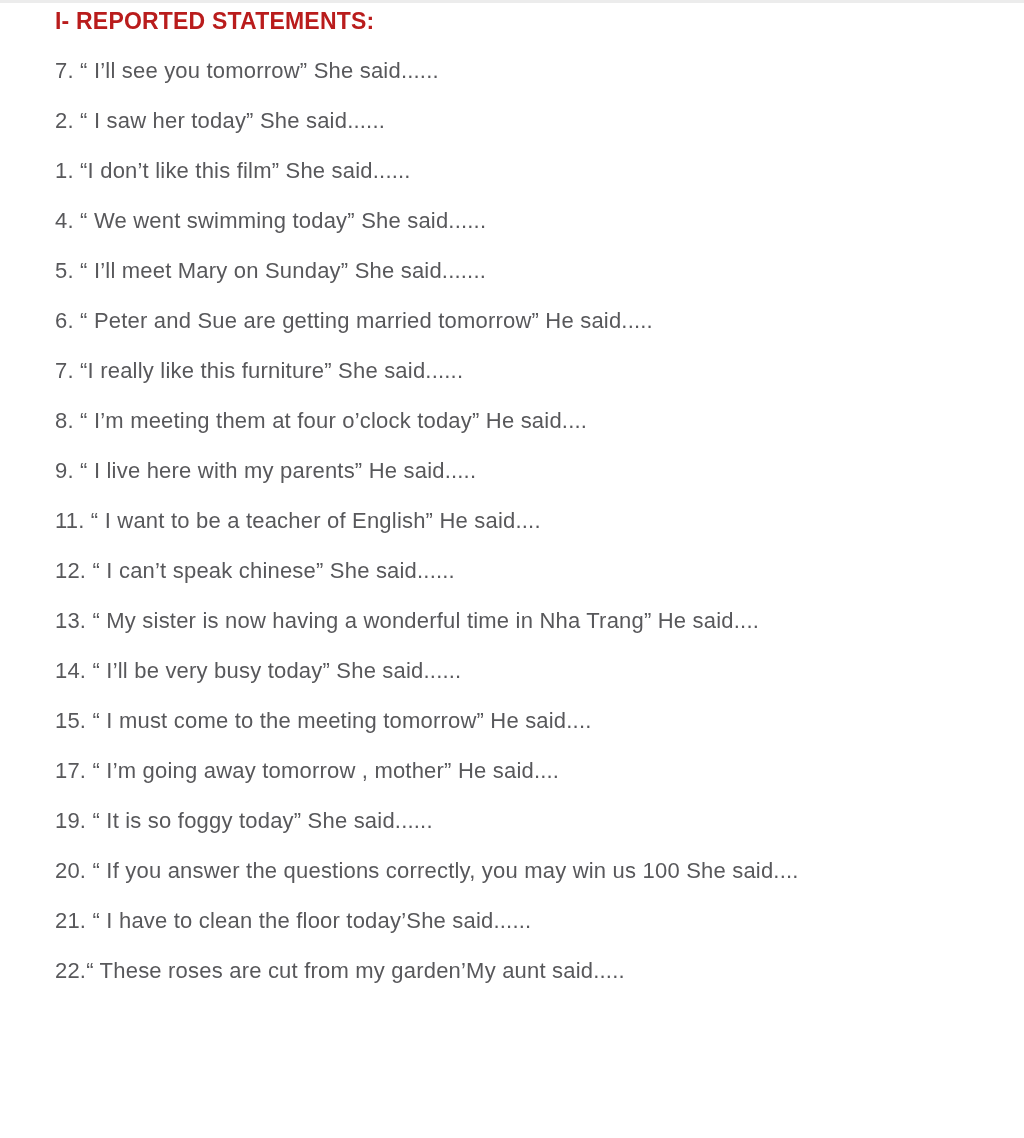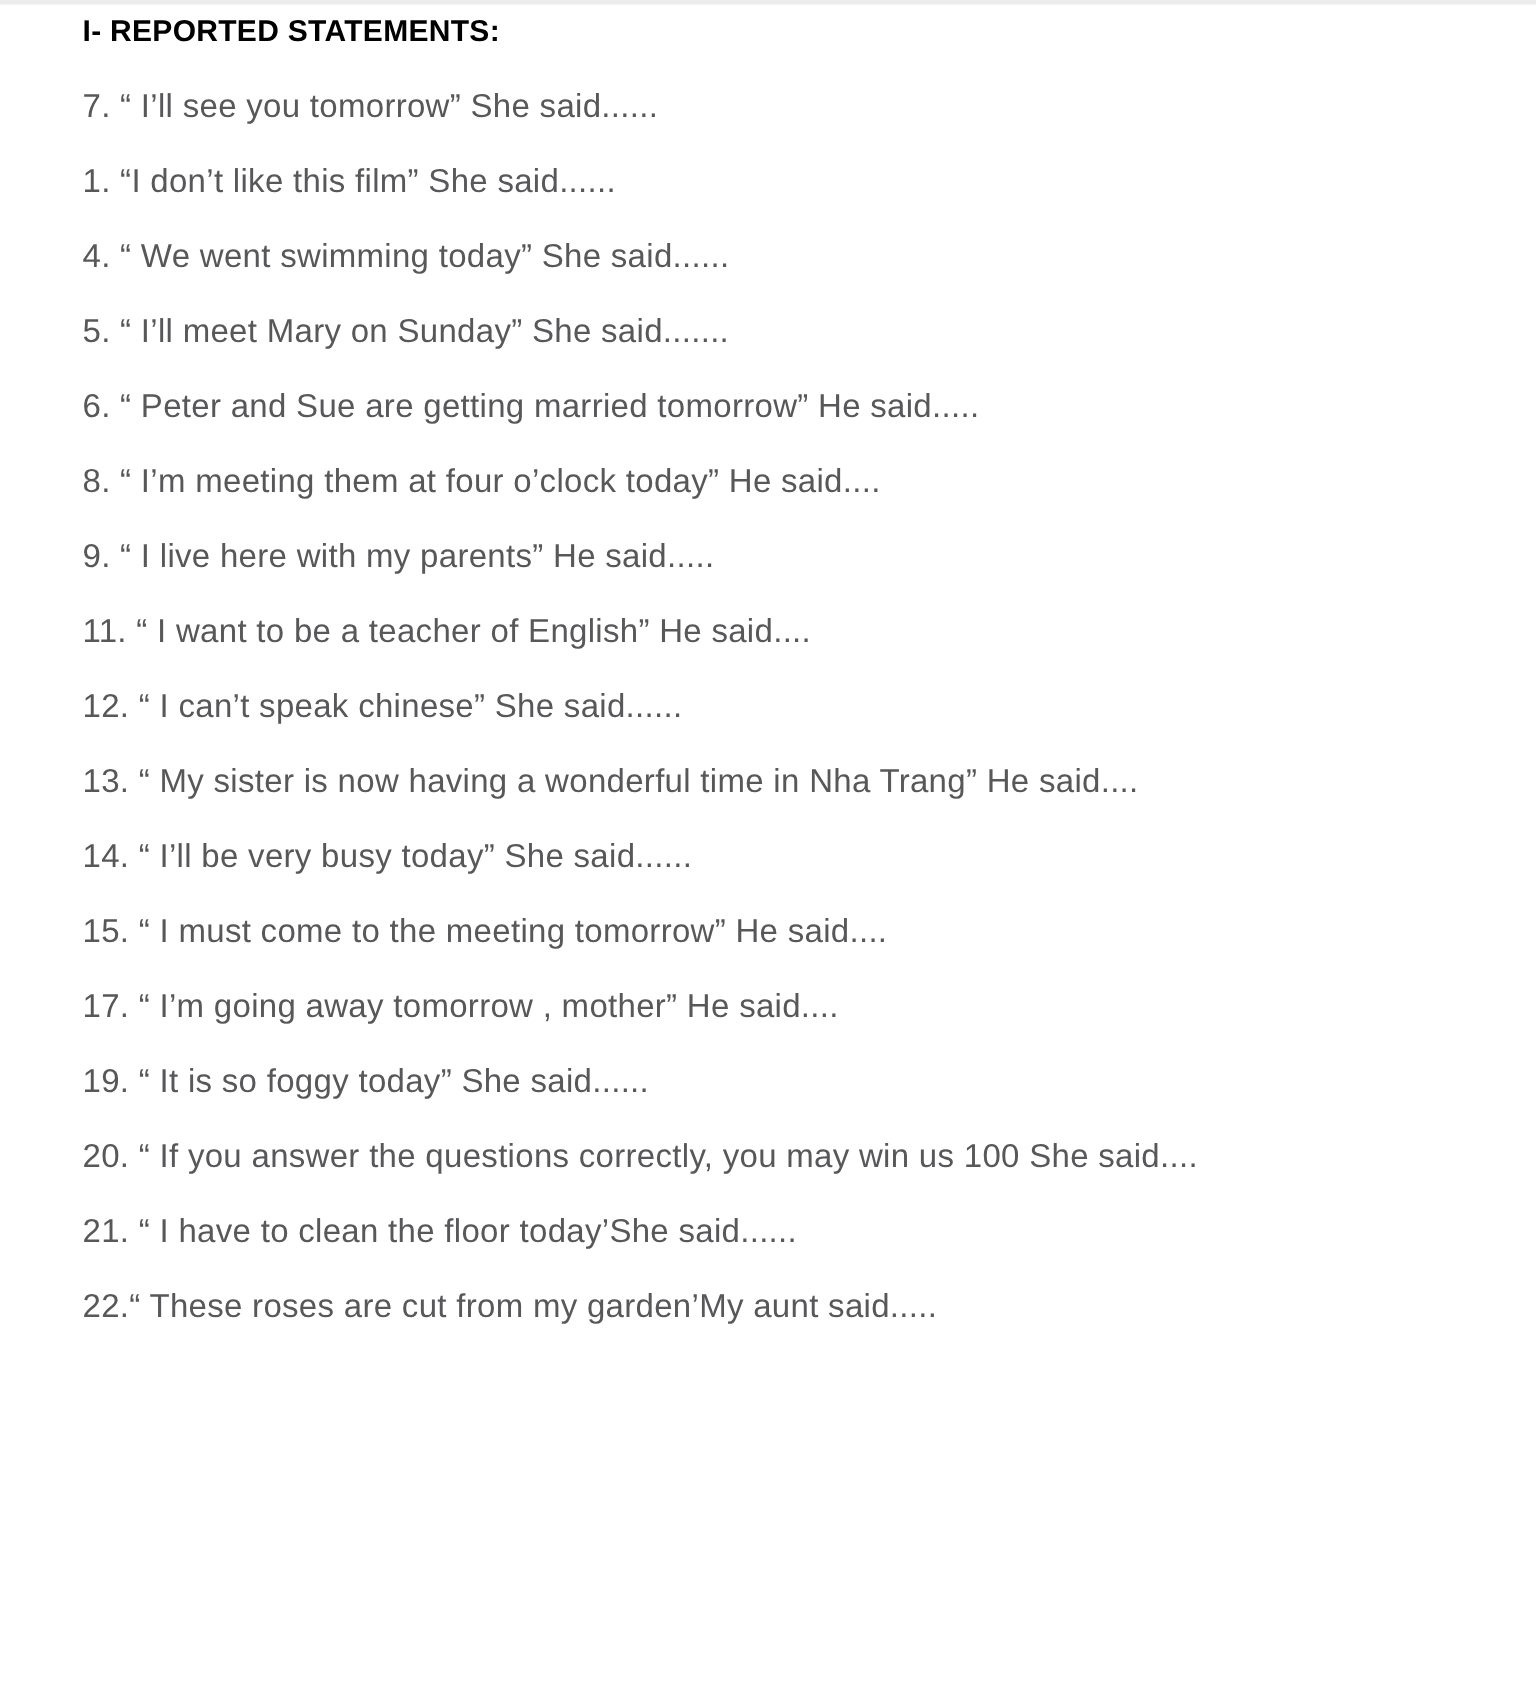--- a/index.html
+++ b/index.html
@@ -18,24 +18,24 @@
     height: 3px;
     background: #ececec;
   }
   .doc {
     padding: 4px 0 0 55px;
     box-sizing: border-box;
     width: 1024px;
   }
   .doc-title {
     margin: 0;
-    font-size: 20px;
+    font-size: 23px;
     line-height: 28px;
     font-weight: 700;
-    color: #000000;
+    color: #b91c1c;
     letter-spacing: 0.2px;
     white-space: nowrap;
   }
   .statement-list {
     list-style: none;
     margin: 11px 0 0 0;
     padding: 0;
   }
   .statement-list li {
     height: 50px;
@@ -50,24 +50,26 @@
 </head>
 <body>
 
 <div class="top-edge"></div>
 
 <div class="doc">
   <h1 class="doc-title">I- REPORTED STATEMENTS:</h1>
 
   <ol class="statement-list" id="statement-list">
       <li>7. “ I’ll see you tomorrow” She said......</li>
+      <li>2. “ I saw her today” She said......</li>
       <li>1. “I don’t like this film” She said......</li>
       <li>4. “ We went swimming today” She said......</li>
       <li>5. “ I’ll meet Mary on Sunday” She said.......</li>
       <li>6. “ Peter and Sue are getting married tomorrow” He said.....</li>
+      <li>7. “I really like this furniture” She said......</li>
       <li>8. “ I’m meeting them at four o’clock today” He said....</li>
       <li>9. “ I live here with my parents” He said.....</li>
       <li>11. “ I want to be a teacher of English” He said....</li>
       <li>12. “ I can’t speak chinese” She said......</li>
       <li>13. “ My sister is now having a wonderful time in Nha Trang” He said....</li>
       <li>14. “ I’ll be very busy today” She said......</li>
       <li>15. “ I must come to the meeting tomorrow” He said....</li>
       <li>17. “ I’m going away tomorrow , mother” He said....</li>
       <li>19. “ It is so foggy today” She said......</li>
       <li>20. “ If you answer the questions correctly, you may win us 100 She said....</li>

